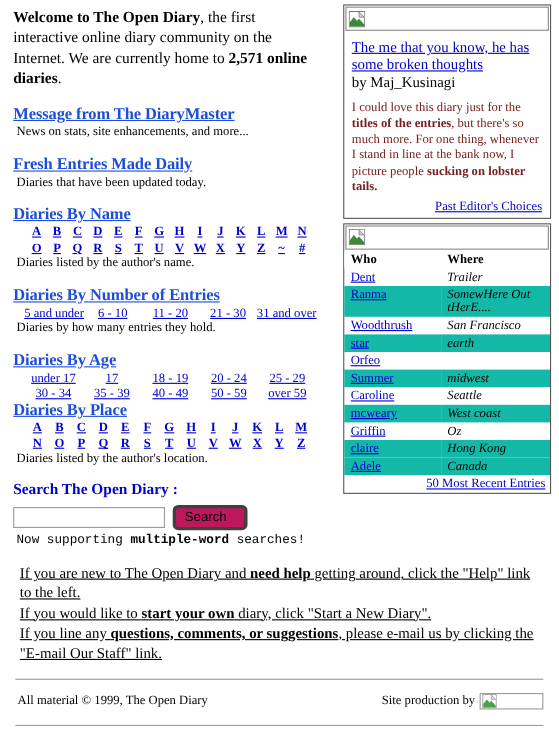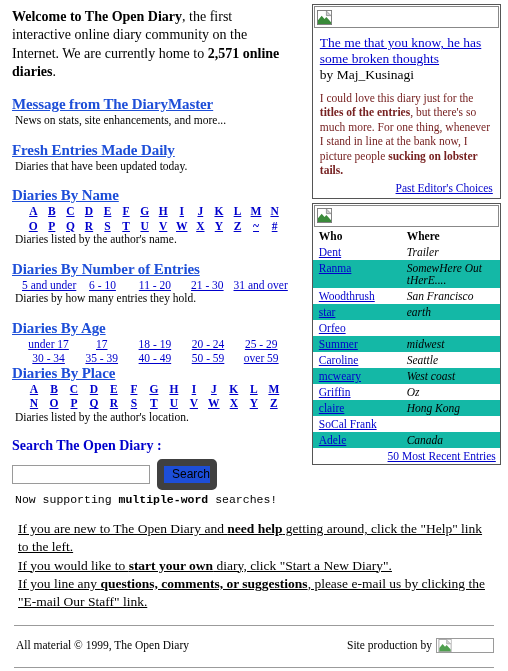--- a/index.html
+++ b/index.html
@@ -94,23 +94,23 @@
     border: 1px solid #9a9a9a;
     background: #ffffff;
     font-family: "Liberation Serif", serif;
     font-size: 11px;
     padding: 1px 2px;
     box-sizing: content-box;
   }
   .search-btn {
     font-family: "Liberation Sans", sans-serif;
     font-size: 12px;
-    padding: 1px 0 2px 8px;
-    background: #1d4ed8;
-    border: 7px solid #404040;
+    padding: 1px 16px 2px 8px;
+    background: #be185d;
+    border: 3px solid #404040;
     border-radius: 5px;
     color: #000;
     cursor: pointer;
   }
   .search-note {
     font-size: 11.5px;
     margin: 3px 0 0 3px;
     font-family: Liberation Mono, monospace;
   }
 
@@ -434,24 +434,20 @@
             <td class="where">West coast</td>
           </tr>
           <tr>
             <td class="who"><a href="#">Griffin</a></td>
             <td class="where">Oz</td>
           </tr>
           <tr class="alt">
             <td class="who"><a href="#">claire</a></td>
             <td class="where">Hong Kong</td>
           </tr>
-          <tr>
-            <td class="who"><a href="#">SoCal Frank</a></td>
-            <td class="where"></td>
-          </tr>
           <tr class="alt">
             <td class="who"><a href="#">Adele</a></td>
             <td class="where">Canada</td>
           </tr>
           <tr>
             <td colspan="2" class="recent-foot"><a href="#">50 Most Recent Entries</a></td>
           </tr>
         </tbody>
       </table>
     </div>

